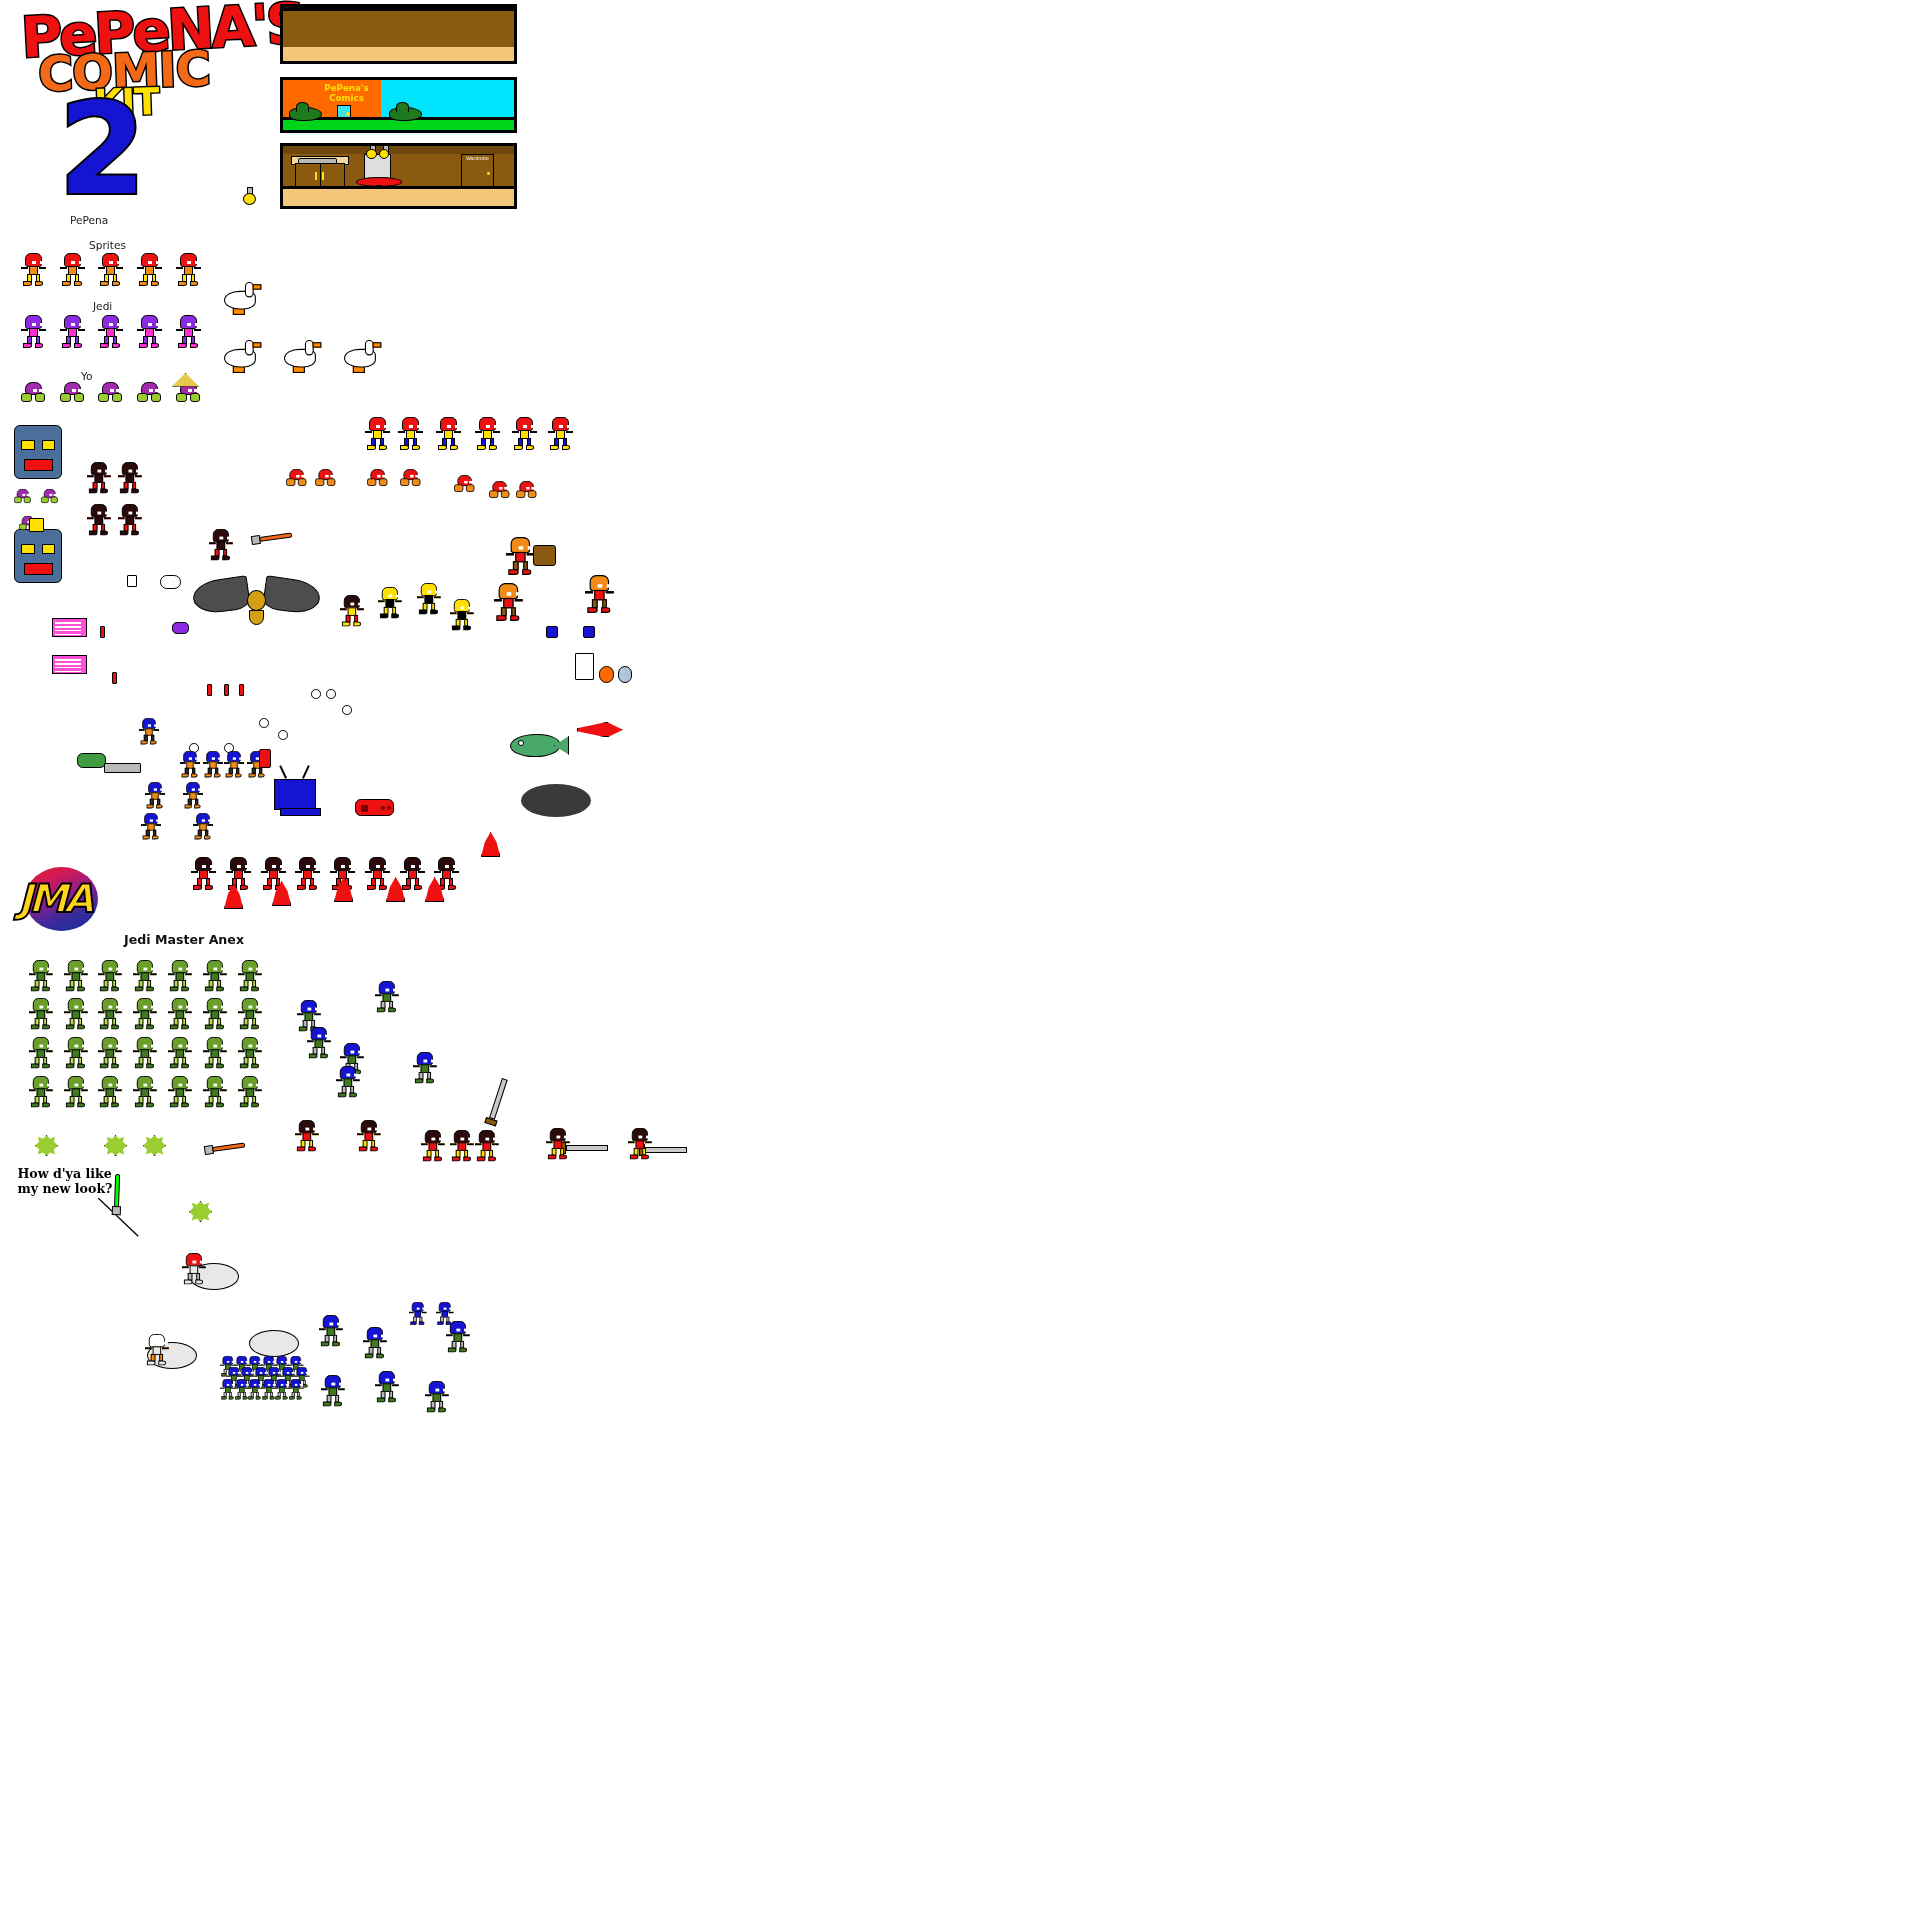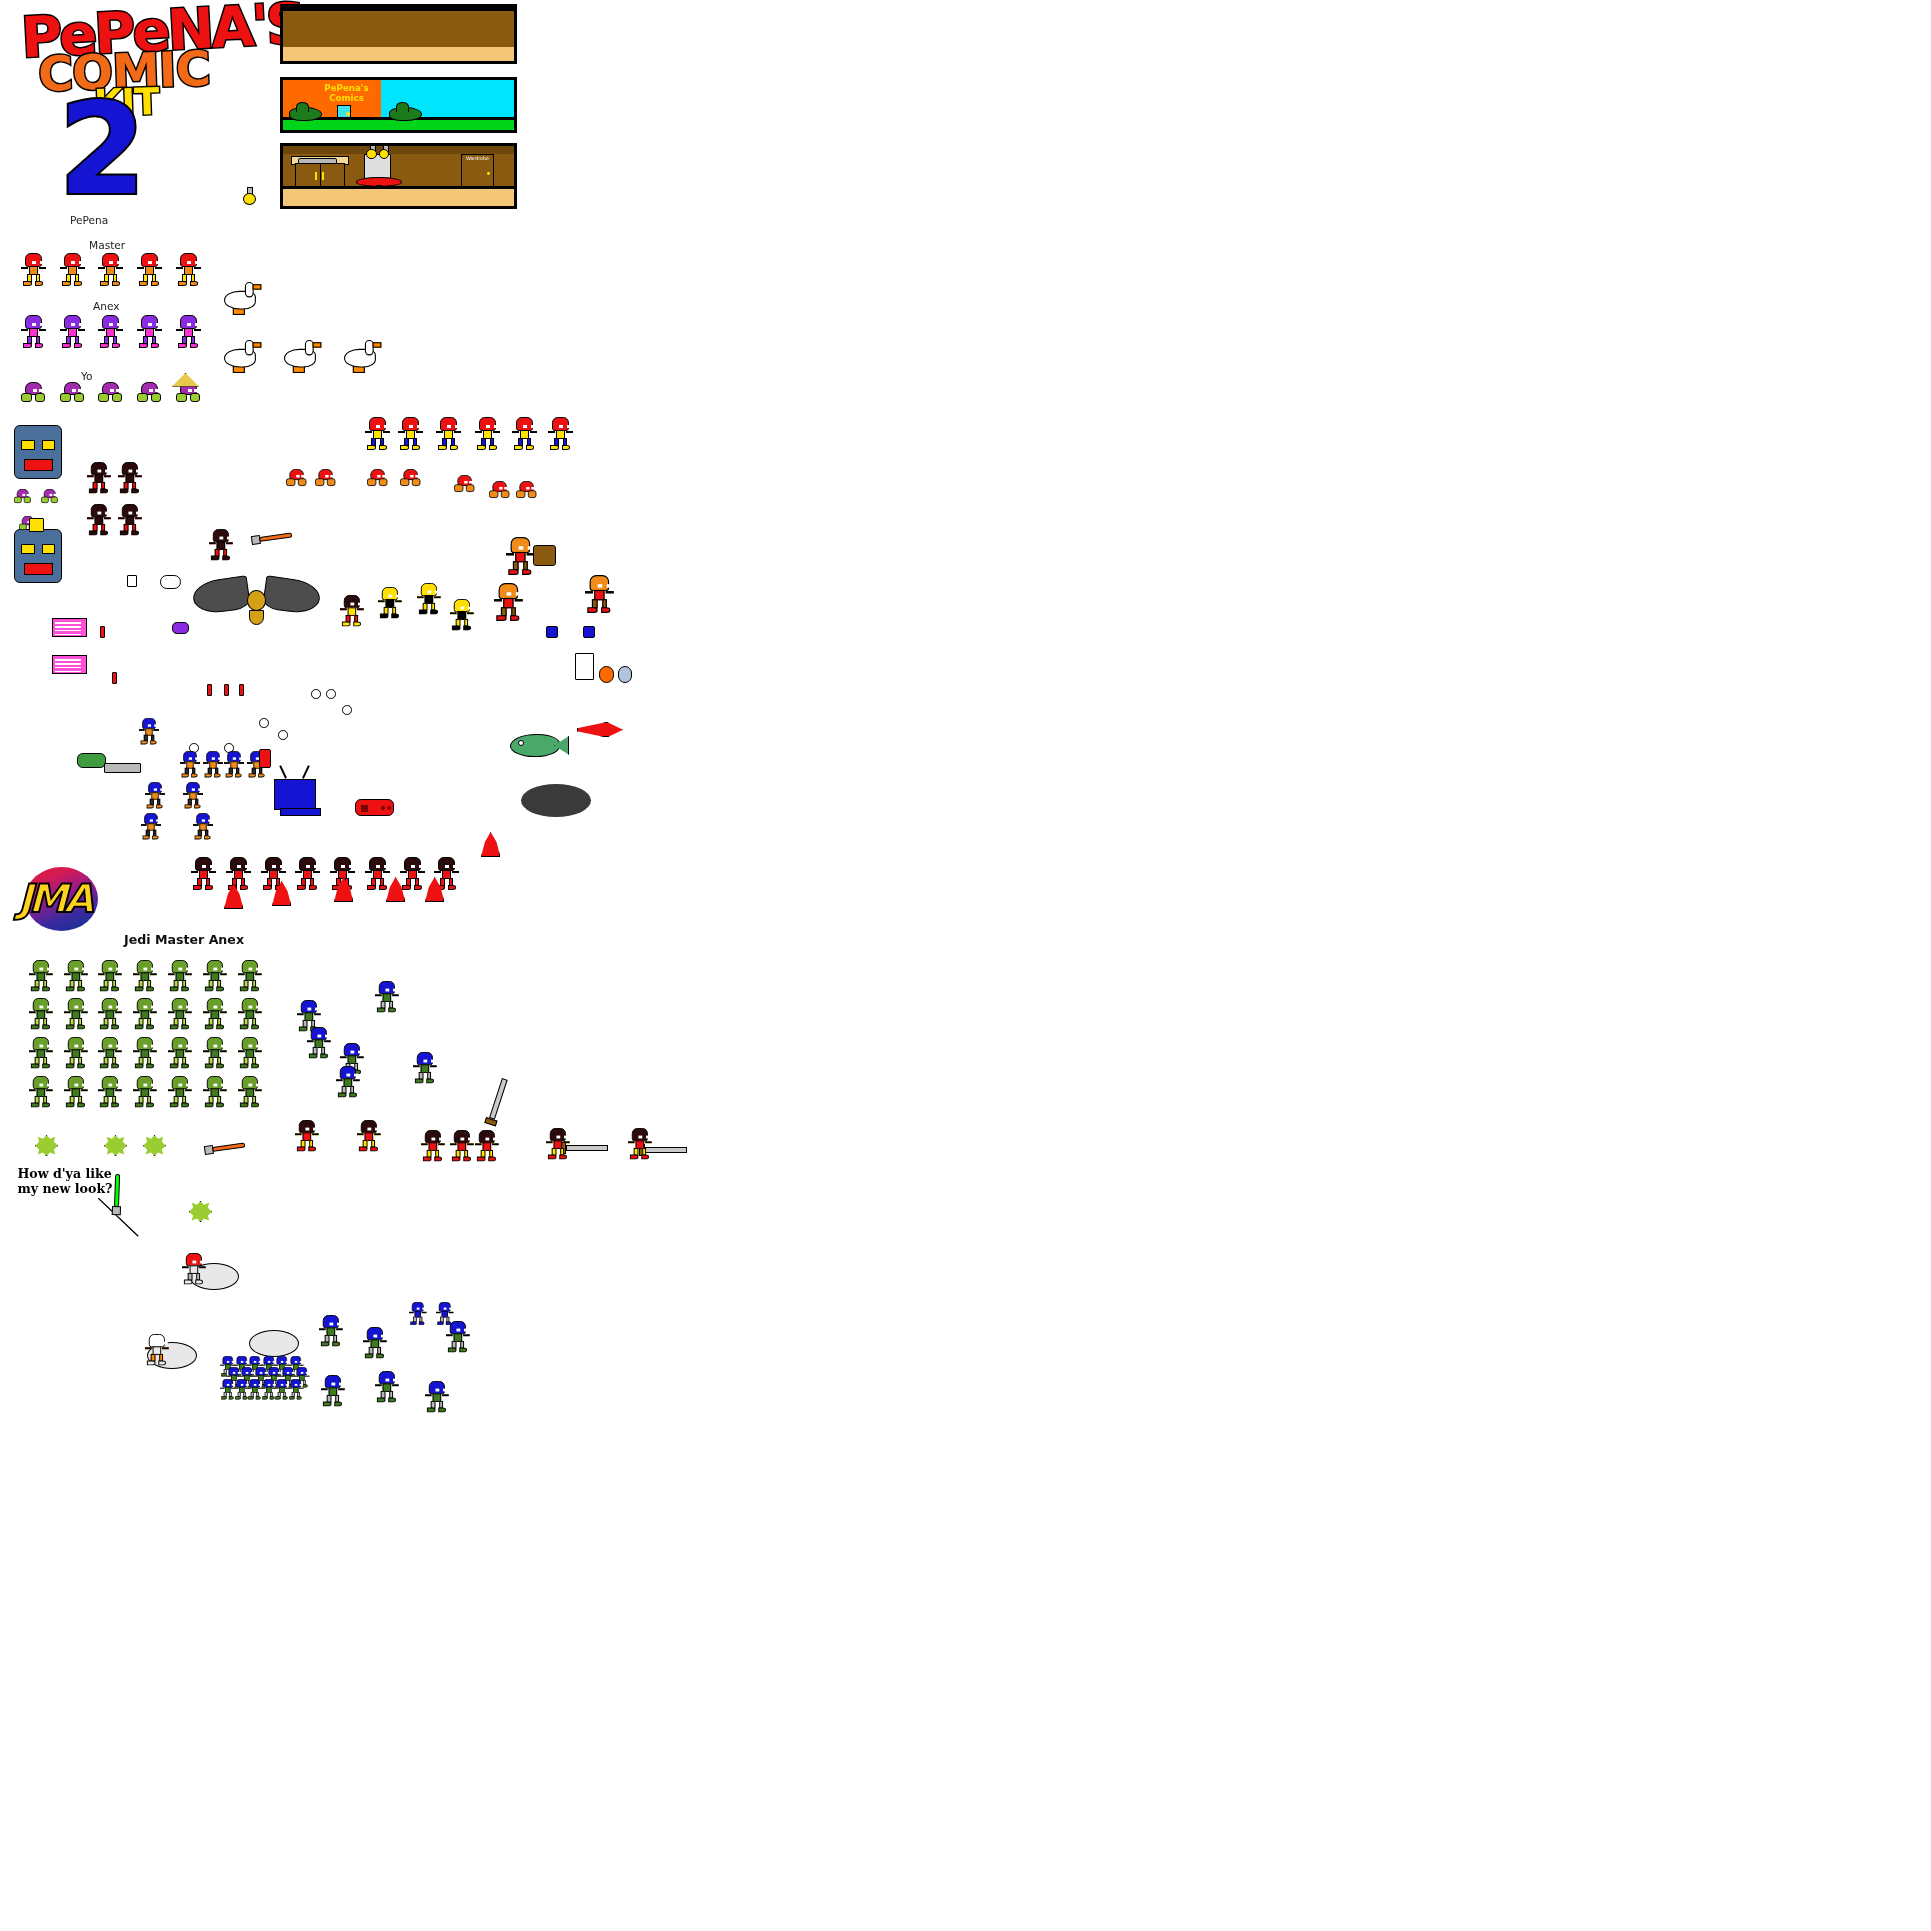--- a/index.html
+++ b/index.html
@@ -224,22 +224,22 @@
     <div class="baseline"></div>
     <div class="floor"></div>
   </div>
 
   <div id="lamp-sprite">
     <div class="neck"></div>
     <div class="bulb"></div>
   </div>
 
   <div class="seclabel" id="lbl-sprites">PePena</div>
-  <div class="seclabel" id="lbl-pepena">Master</div>
-  <div class="seclabel" id="lbl-milk">Anex</div>
+  <div class="seclabel" id="lbl-pepena">Sprites</div>
+  <div class="seclabel" id="lbl-milk">Jedi</div>
   <div class="seclabel" id="lbl-yo">Yo</div>
   <div class="seclabel" id="lbl-jma">Jedi Master Anex</div>
 
   <div id="jma-logo">
     <div class="oval"></div>
     <div class="letters">JMA</div>
   </div>
 
   <div id="speech">
     <div class="txt">How d'ya like</div>

